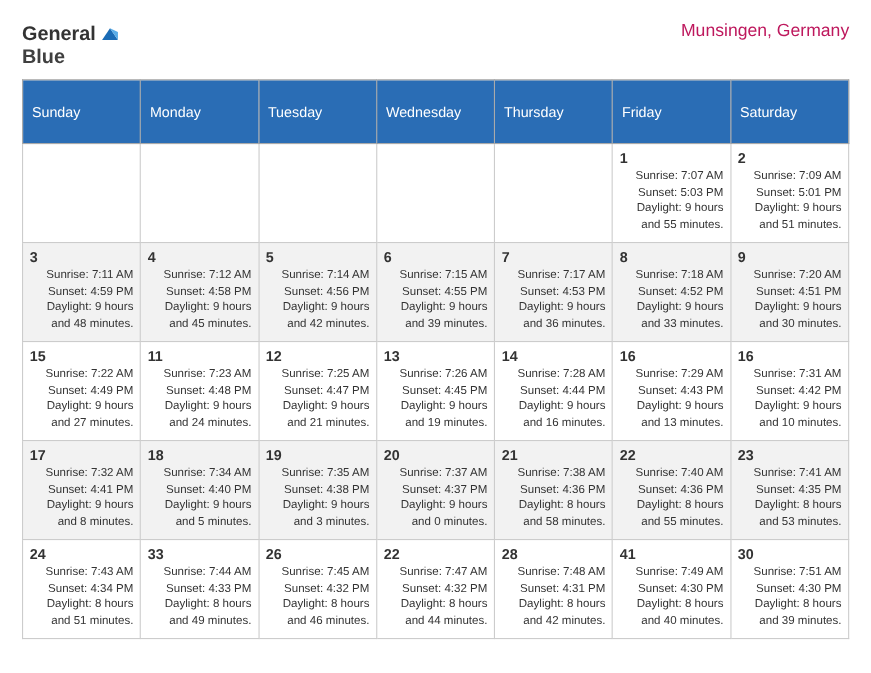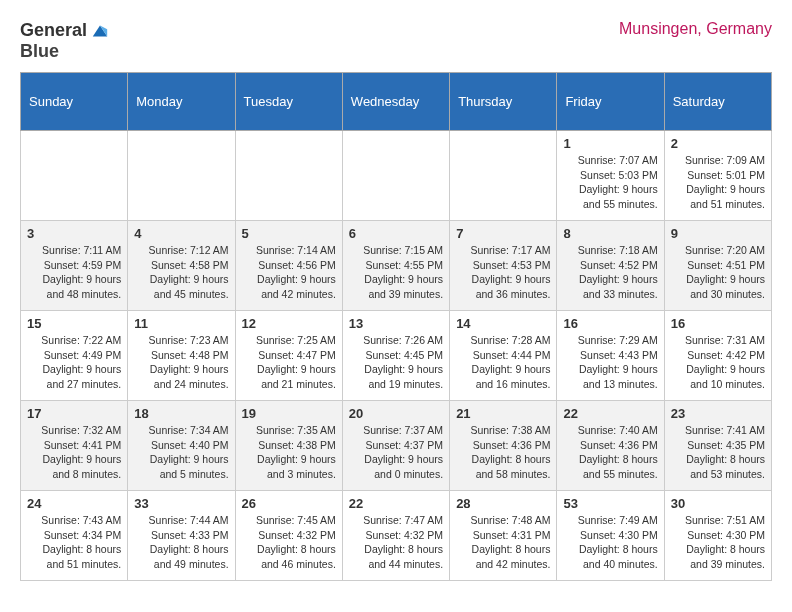--- a/index.html
+++ b/index.html
@@ -247,21 +247,21 @@
         </td>
         <td>
           <span class="day-number">22</span>
           <div class="day-info">Sunrise: 7:47 AM<br>Sunset: 4:32 PM<br>Daylight: 8 hours and 44 minutes.</div>
         </td>
         <td>
           <span class="day-number">28</span>
           <div class="day-info">Sunrise: 7:48 AM<br>Sunset: 4:31 PM<br>Daylight: 8 hours and 42 minutes.</div>
         </td>
         <td>
-          <span class="day-number">53</span>
+          <span class="day-number">41</span>
           <div class="day-info">Sunrise: 7:49 AM<br>Sunset: 4:30 PM<br>Daylight: 8 hours and 40 minutes.</div>
         </td>
         <td>
           <span class="day-number">30</span>
           <div class="day-info">Sunrise: 7:51 AM<br>Sunset: 4:30 PM<br>Daylight: 8 hours and 39 minutes.</div>
         </td>
       </tr>
     </tbody>
 </table>
 

